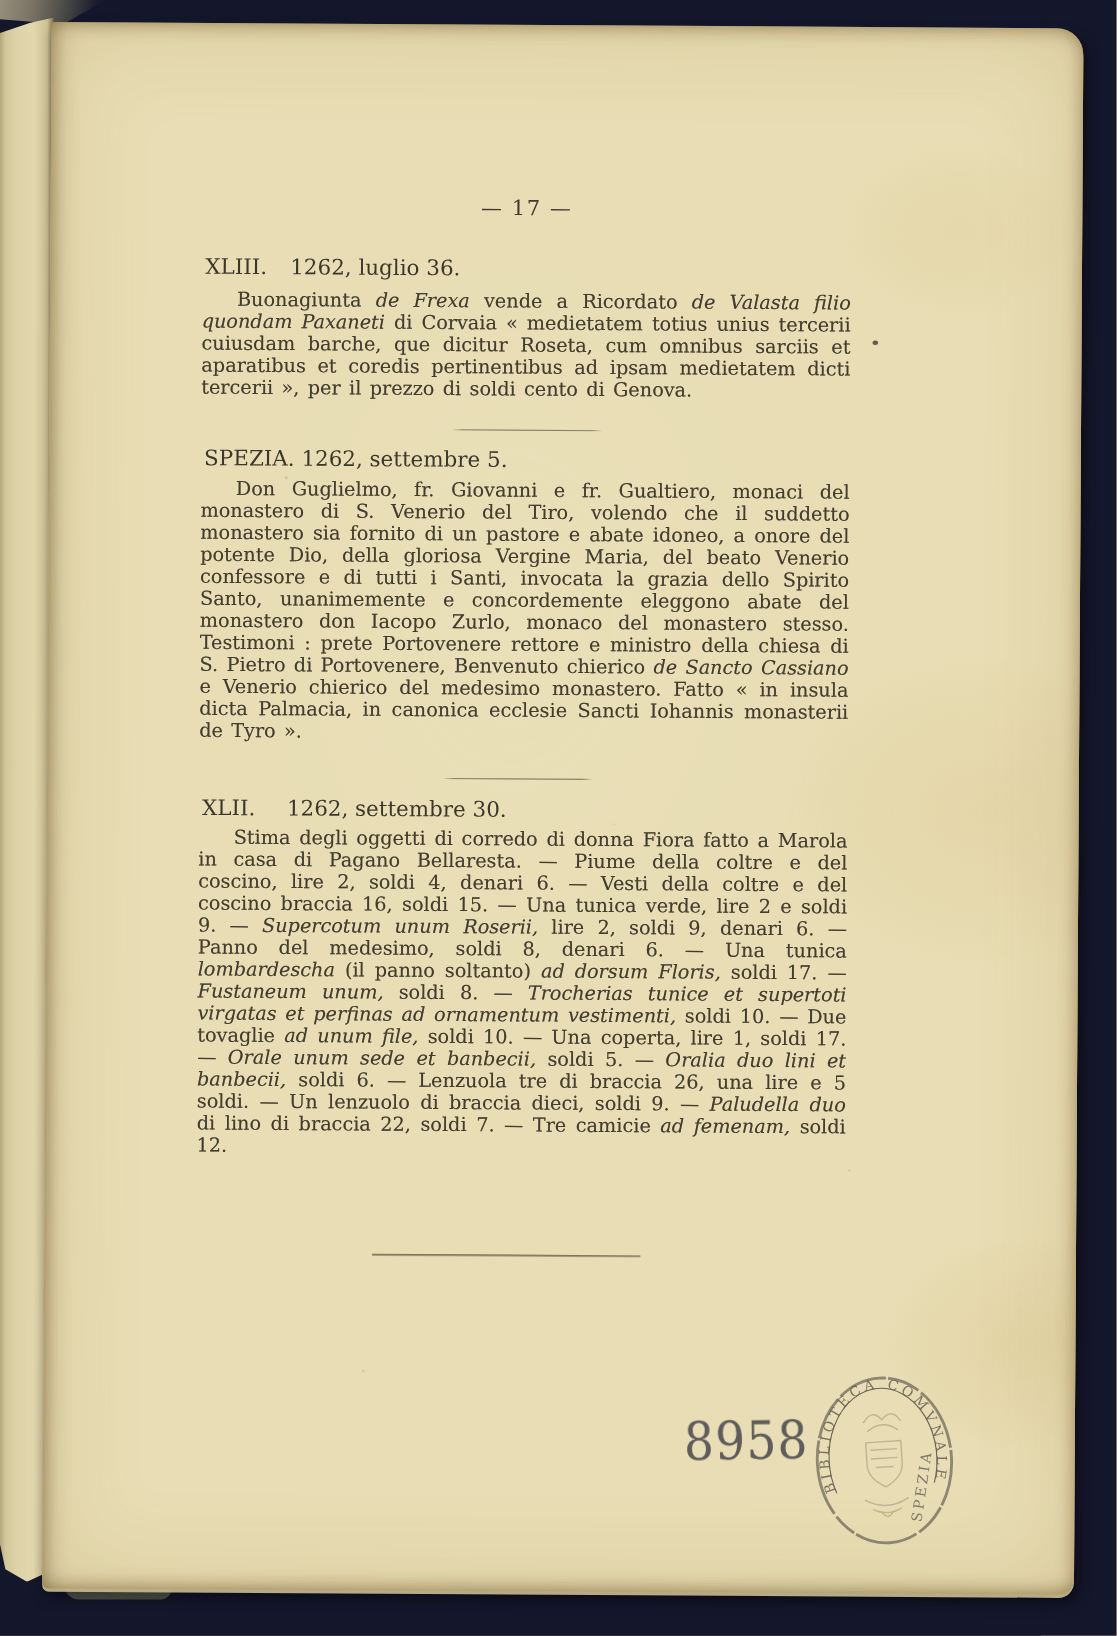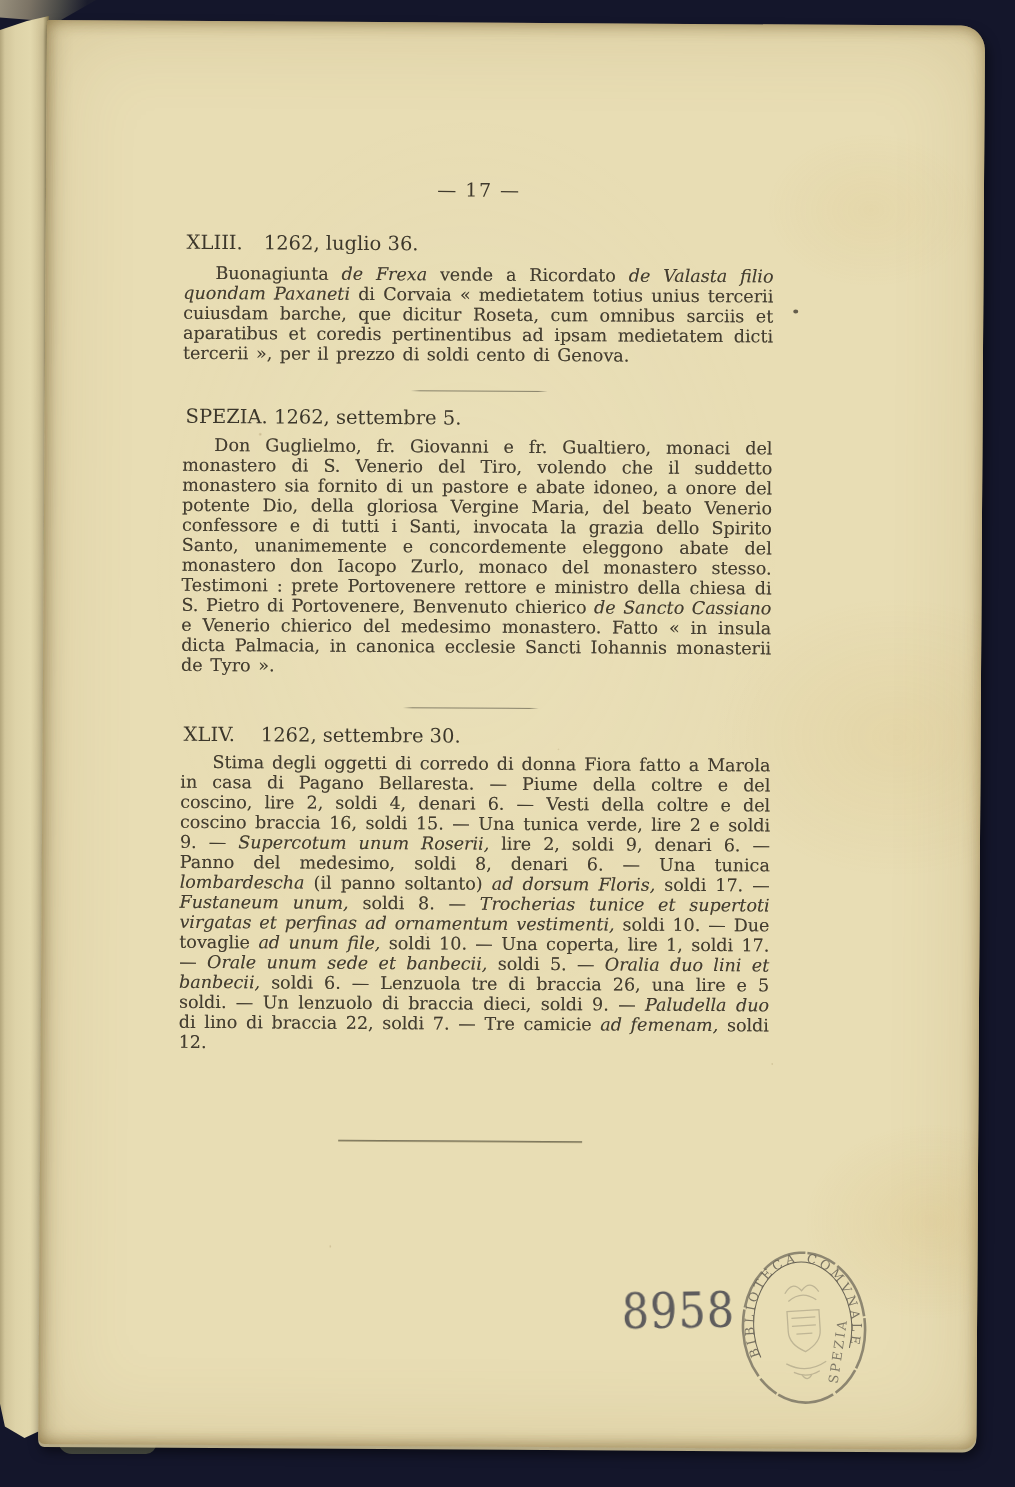--- a/index.html
+++ b/index.html
@@ -107,21 +107,21 @@
     <div class="rule" style="top:368px;left:366px;width:137px"></div>
 
     <div class="sec-head" style="top:384px">
       <span class="sec-num">SPEZIA.</span>
       <span class="sec-date">1262, settembre 5.</span>
     </div>
     <p class="para" style="top:414px"><span>Don Guglielmo, fr. Giovanni e fr. Gualtiero, monaci del monastero di S. Venerio del Tiro, volendo che il suddetto monastero sia fornito di un pastore e abate idoneo, a onore del potente Dio, della gloriosa Vergine Maria, del beato Venerio confessore e di tutti i Santi, invocata la grazia dello Spirito Santo, unanimemente e concordemente eleggono abate del monastero don Iacopo Zurlo, monaco del monastero stesso. Testimoni : prete Portovenere rettore e ministro della chiesa di S. Pietro di Portovenere, Benvenuto chierico </span><span class="it">de Sancto Cassiano</span><span> e Venerio chierico del medesimo monastero. Fatto « in insula dicta Palmacia, in canonica ecclesie Sancti Iohannis monasterii de Tyro ».</span></p>
     <div class="rule" style="top:685px;left:360px;width:136px"></div>
 
     <div class="sec-head" style="top:702px">
-      <span class="sec-num">XLIV.</span>
+      <span class="sec-num">XLII.</span>
       <span class="sec-date">1262, settembre 30.</span>
     </div>
     <p class="para" style="top:731px"><span>Stima degli oggetti di corredo di donna Fiora fatto a Marola in casa di Pagano Bellaresta. — Piume della coltre e del coscino, lire 2, soldi 4, denari 6. — Vesti della coltre e del coscino braccia 16, soldi 15. — Una tunica verde, lire 2 e soldi 9. — </span><span class="it">Supercotum unum Roserii,</span><span> lire 2, soldi 9, denari 6. — Panno del medesimo, soldi 8, denari 6. — Una tunica </span><span class="it">lombardescha</span><span> (il panno soltanto) </span><span class="it">ad dorsum Floris,</span><span> soldi 17. — </span><span class="it">Fustaneum unum,</span><span> soldi 8. — </span><span class="it">Trocherias tunice et supertoti virgatas et perfinas ad ornamentum vestimenti,</span><span> soldi 10. — Due tovaglie </span><span class="it">ad unum file,</span><span> soldi 10. — Una coperta, lire 1, soldi 17. — </span><span class="it">Orale unum sede et banbecii,</span><span> soldi 5. — </span><span class="it">Oralia duo lini et banbecii,</span><span> soldi 6. — Lenzuola tre di braccia 26, una lire e 5 soldi. — Un lenzuolo di braccia dieci, soldi 9. — </span><span class="it">Paludella duo</span><span> di lino di braccia 22, soldi 7. — Tre camicie </span><span class="it">ad femenam,</span><span> soldi 12.</span></p>
     <div class="rule strong" style="top:1118px;left:298px;width:244px"></div>
 
     <div class="ink-dot"></div>
 
     <div class="acc-num">8958</div>
 
     <svg class="oval-stamp" width="150" height="170" viewBox="0 0 150 170">

